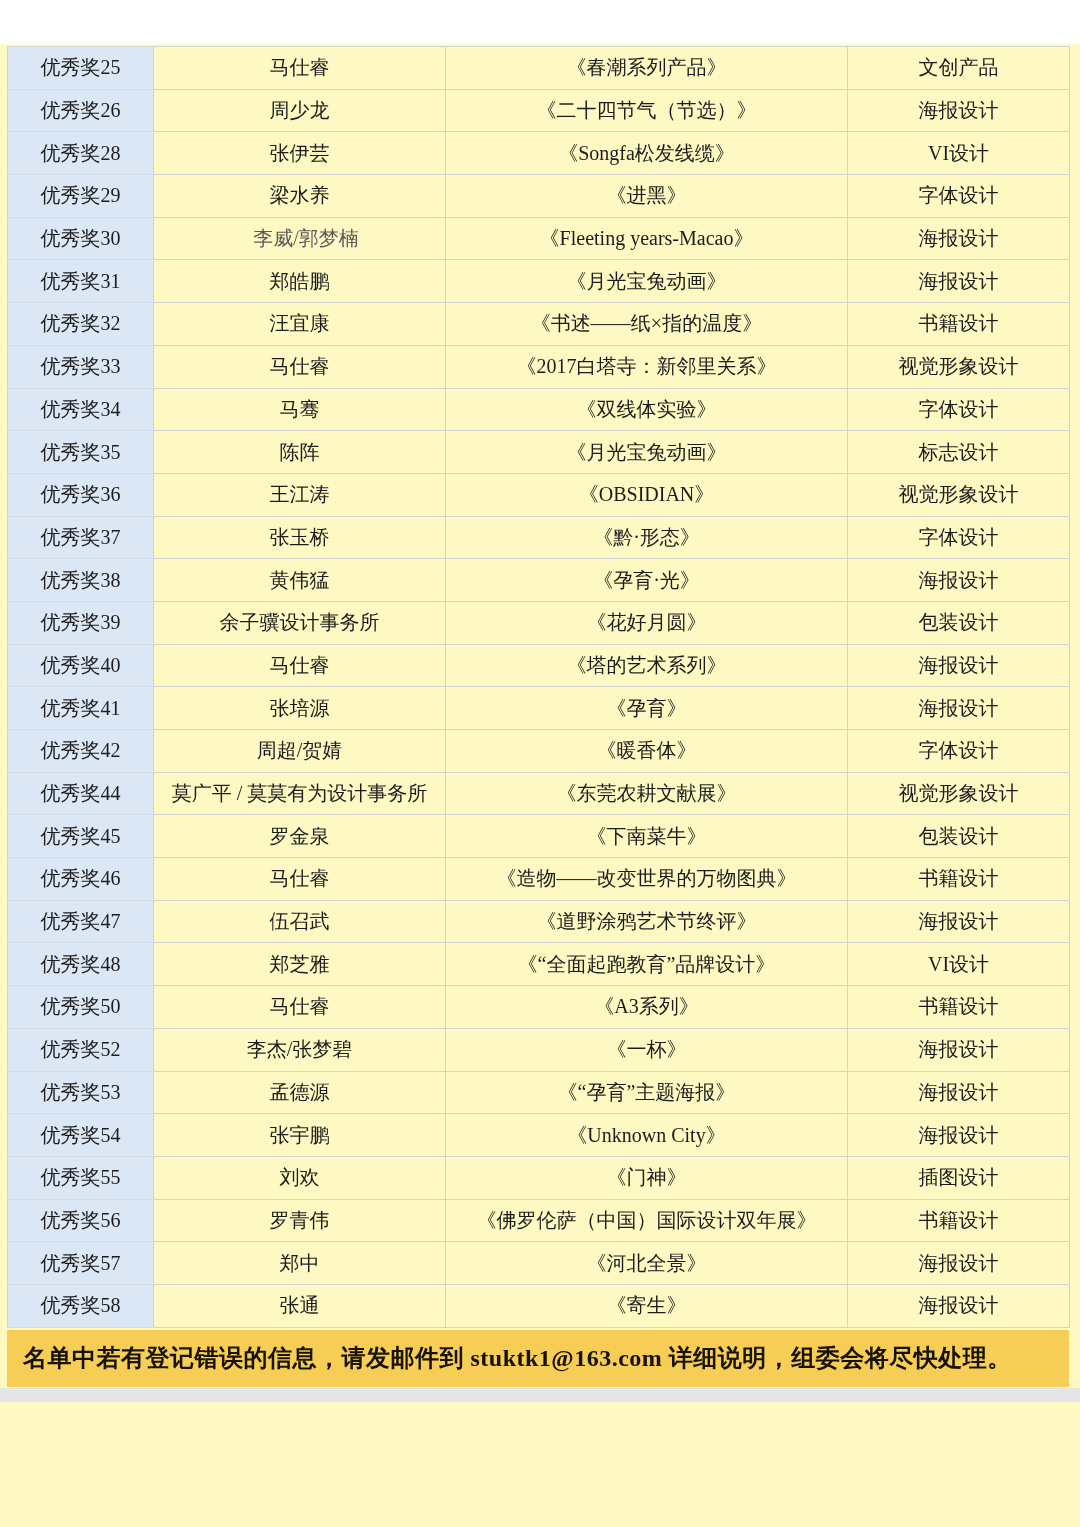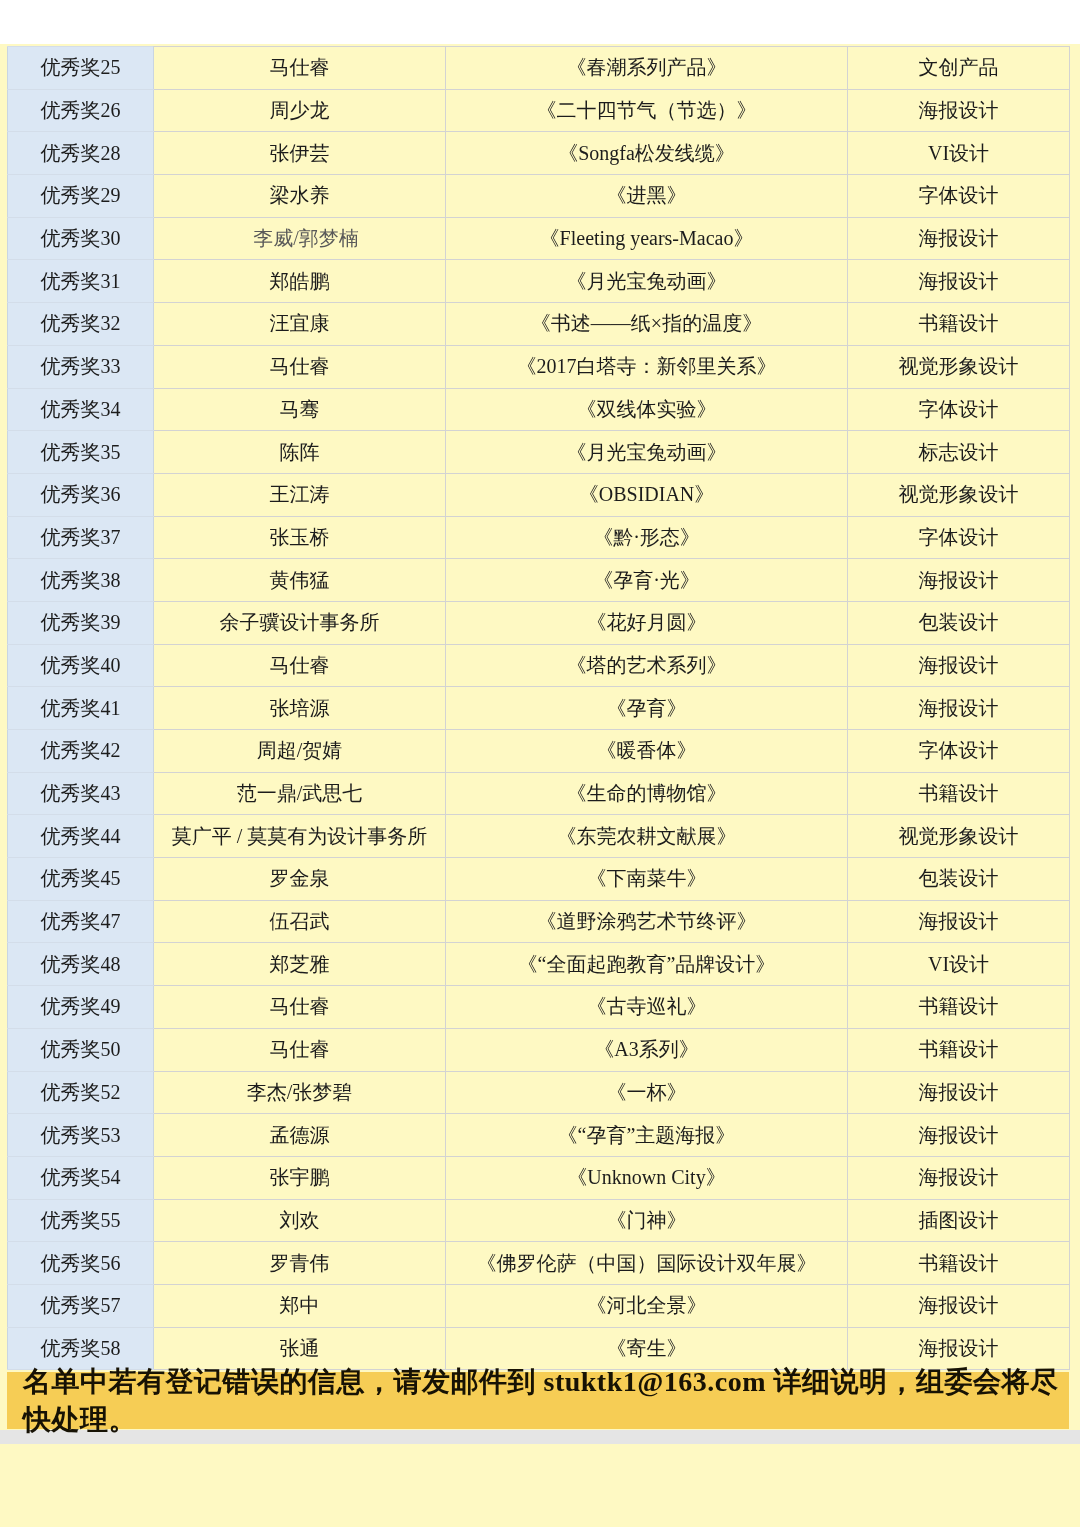--- a/index.html
+++ b/index.html
@@ -44,21 +44,21 @@
     width: 1046px;
     height: 57px;
     margin: 2px 0 0 7px;
     padding-left: 16px;
     background: var(--footer-bg, #f6cd55);
     display: flex;
     align-items: center;
   }
   .footer p {
     margin: 0;
-    font-size: 28px;
+    font-size: 24px;
     font-weight: bold;
     color: #171204;
     letter-spacing: 0.5px;
   }
   .bottom-strip {
     width: 1080px;
     height: 14px;
     margin-top: 1px;
     background: var(--strip-bg, #e5e5e5);
   }
@@ -189,62 +189,56 @@
       <td class="c-category">海报设计</td>
     </tr>
 
     <tr>
       <td class="c-award">优秀奖42</td>
       <td class="c-author">周超/贺婧</td>
       <td class="c-title">《暖香体》</td>
       <td class="c-category">字体设计</td>
     </tr>
 
-    <tr>
-      <td class="c-award">优秀奖43</td>
-      <td class="c-author">范一鼎/武思七</td>
-      <td class="c-title">《生命的博物馆》</td>
-      <td class="c-category">书籍设计</td>
-    </tr>
 
     <tr>
       <td class="c-award">优秀奖44</td>
       <td class="c-author">莫广平 / 莫莫有为设计事务所</td>
       <td class="c-title">《东莞农耕文献展》</td>
       <td class="c-category">视觉形象设计</td>
     </tr>
 
     <tr>
       <td class="c-award">优秀奖45</td>
       <td class="c-author">罗金泉</td>
       <td class="c-title">《下南菜牛》</td>
       <td class="c-category">包装设计</td>
     </tr>
 
+    <tr>
+      <td class="c-award">优秀奖46</td>
+      <td class="c-author">马仕睿</td>
+      <td class="c-title">《造物——改变世界的万物图典》</td>
+      <td class="c-category">书籍设计</td>
+    </tr>
 
     <tr>
       <td class="c-award">优秀奖47</td>
       <td class="c-author">伍召武</td>
       <td class="c-title">《道野涂鸦艺术节终评》</td>
       <td class="c-category">海报设计</td>
     </tr>
 
     <tr>
       <td class="c-award">优秀奖48</td>
       <td class="c-author">郑芝雅</td>
       <td class="c-title">《“全面起跑教育”品牌设计》</td>
       <td class="c-category">VI设计</td>
     </tr>
 
-    <tr>
-      <td class="c-award">优秀奖49</td>
-      <td class="c-author">马仕睿</td>
-      <td class="c-title">《古寺巡礼》</td>
-      <td class="c-category">书籍设计</td>
-    </tr>
 
     <tr>
       <td class="c-award">优秀奖50</td>
       <td class="c-author">马仕睿</td>
       <td class="c-title">《A3系列》</td>
       <td class="c-category">书籍设计</td>
     </tr>
 
 
     <tr>

